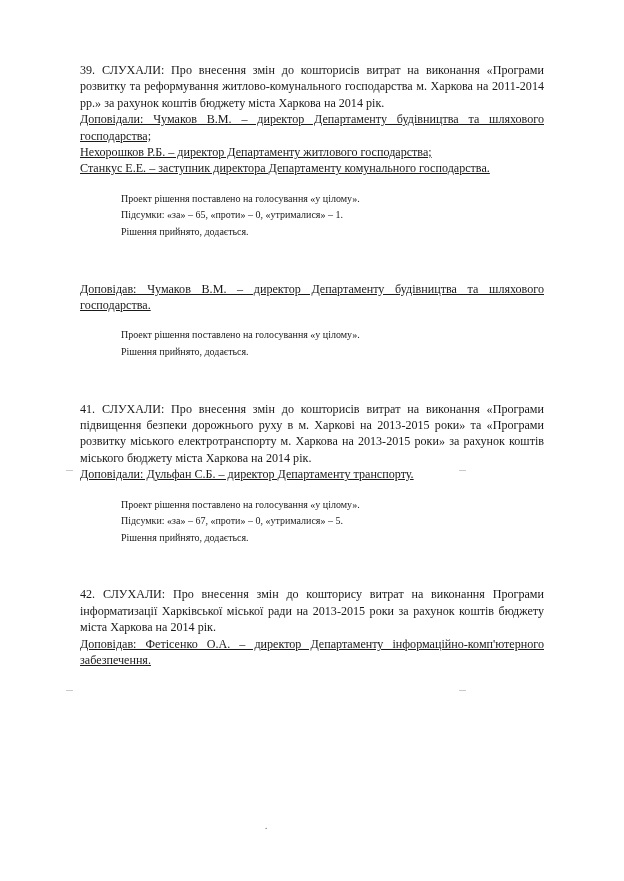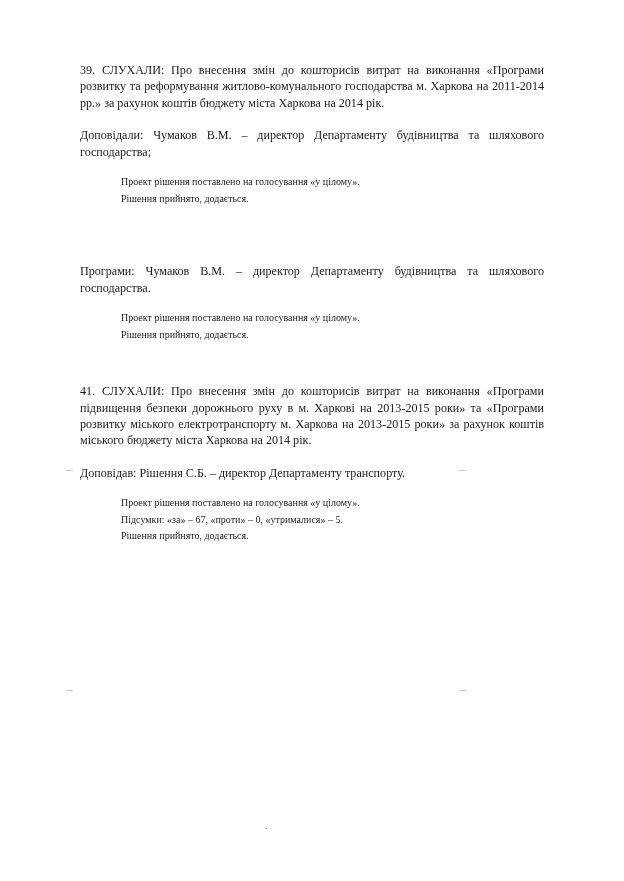--- a/index.html
+++ b/index.html
@@ -49,21 +49,22 @@
   }
   .vote-line {
     font-size: 10px;
     line-height: 16.6px;
     margin: 0;
     text-align: left;
     white-space: nowrap;
   }
   .gap-lg { height: 40px; }
   .speakers {
-    margin-top: 16px;
+    margin-top: 0;
+    text-decoration: underline;
   }
   .tick {
     position: absolute;
     background: #c9c9c9;
   }
   .tick-left {
     left: 66px;
     width: 7px;
     height: 1px;
   }
@@ -90,54 +91,61 @@
   <div class="tick tick-right" style="top: 470px;"></div>
   <div class="tick tick-left" style="top: 690px;"></div>
   <div class="tick tick-right" style="top: 690px;"></div>
 
   <div class="content">
 
     <div class="item">
       <p class="para">39. СЛУХАЛИ: Про внесення змін до кошторисів витрат на виконання «Програми розвитку та реформування житлово-комунального господарства м. Харкова на 2011-2014 рр.» за рахунок коштів бюджету міста Харкова на 2014 рік.</p>
       <div class="speakers">
         <p class="para">Доповідали: Чумаков В.М. – директор Департаменту будівництва та шляхового господарства;</p>
+        <p class="para nojust">Нехорошков Р.Б. – директор Департаменту житлового господарства;</p>
+        <p class="para">Станкус Е.Е. – заступник директора Департаменту комунального господарства.</p>
       </div>
       <div class="vote-block">
         <p class="vote-line">Проект рішення поставлено на голосування «у цілому».</p>
+        <p class="vote-line">Підсумки: «за» – 65, «проти» – 0, «утрималися» – 1.</p>
         <p class="vote-line">Рішення прийнято, додається.</p>
       </div>
     </div>
 
     <div class="gap-lg"></div>
 
     <div class="item">
       <div class="speakers">
-        <p class="para">Програми: Чумаков В.М. – директор Департаменту будівництва та шляхового господарства.</p>
+        <p class="para">Доповідав: Чумаков В.М. – директор Департаменту будівництва та шляхового господарства.</p>
       </div>
       <div class="vote-block">
         <p class="vote-line">Проект рішення поставлено на голосування «у цілому».</p>
         <p class="vote-line">Рішення прийнято, додається.</p>
       </div>
     </div>
 
     <div class="gap-lg"></div>
 
     <div class="item">
       <p class="para">41. СЛУХАЛИ: Про внесення змін до кошторисів витрат на виконання «Програми підвищення безпеки дорожнього руху в м. Харкові на 2013-2015 роки» та «Програми розвитку міського електротранспорту м. Харкова на 2013-2015 роки» за рахунок коштів міського бюджету міста Харкова на 2014 рік.</p>
       <div class="speakers">
-        <p class="para nojust">Доповідав: Рішення С.Б. – директор Департаменту транспорту.</p>
+        <p class="para nojust">Доповідали: Дульфан С.Б. – директор Департаменту транспорту.</p>
       </div>
       <div class="vote-block">
         <p class="vote-line">Проект рішення поставлено на голосування «у цілому».</p>
         <p class="vote-line">Підсумки: «за» – 67, «проти» – 0, «утрималися» – 5.</p>
         <p class="vote-line">Рішення прийнято, додається.</p>
       </div>
     </div>
 
     <div class="gap-lg"></div>
 
     <div class="item">
+      <p class="para">42. СЛУХАЛИ: Про внесення змін до кошторису витрат на виконання Програми інформатизації Харківської міської ради на 2013-2015 роки за рахунок коштів бюджету міста Харкова на 2014 рік.</p>
+      <div class="speakers">
+        <p class="para">Доповідав: Фетісенко О.А. – директор Департаменту інформаційно-комп'ютерного забезпечення.</p>
+      </div>
     </div>
 
   </div>
 
   <div class="footer-mark">.</div>
 </div>
 
 </body></html>

